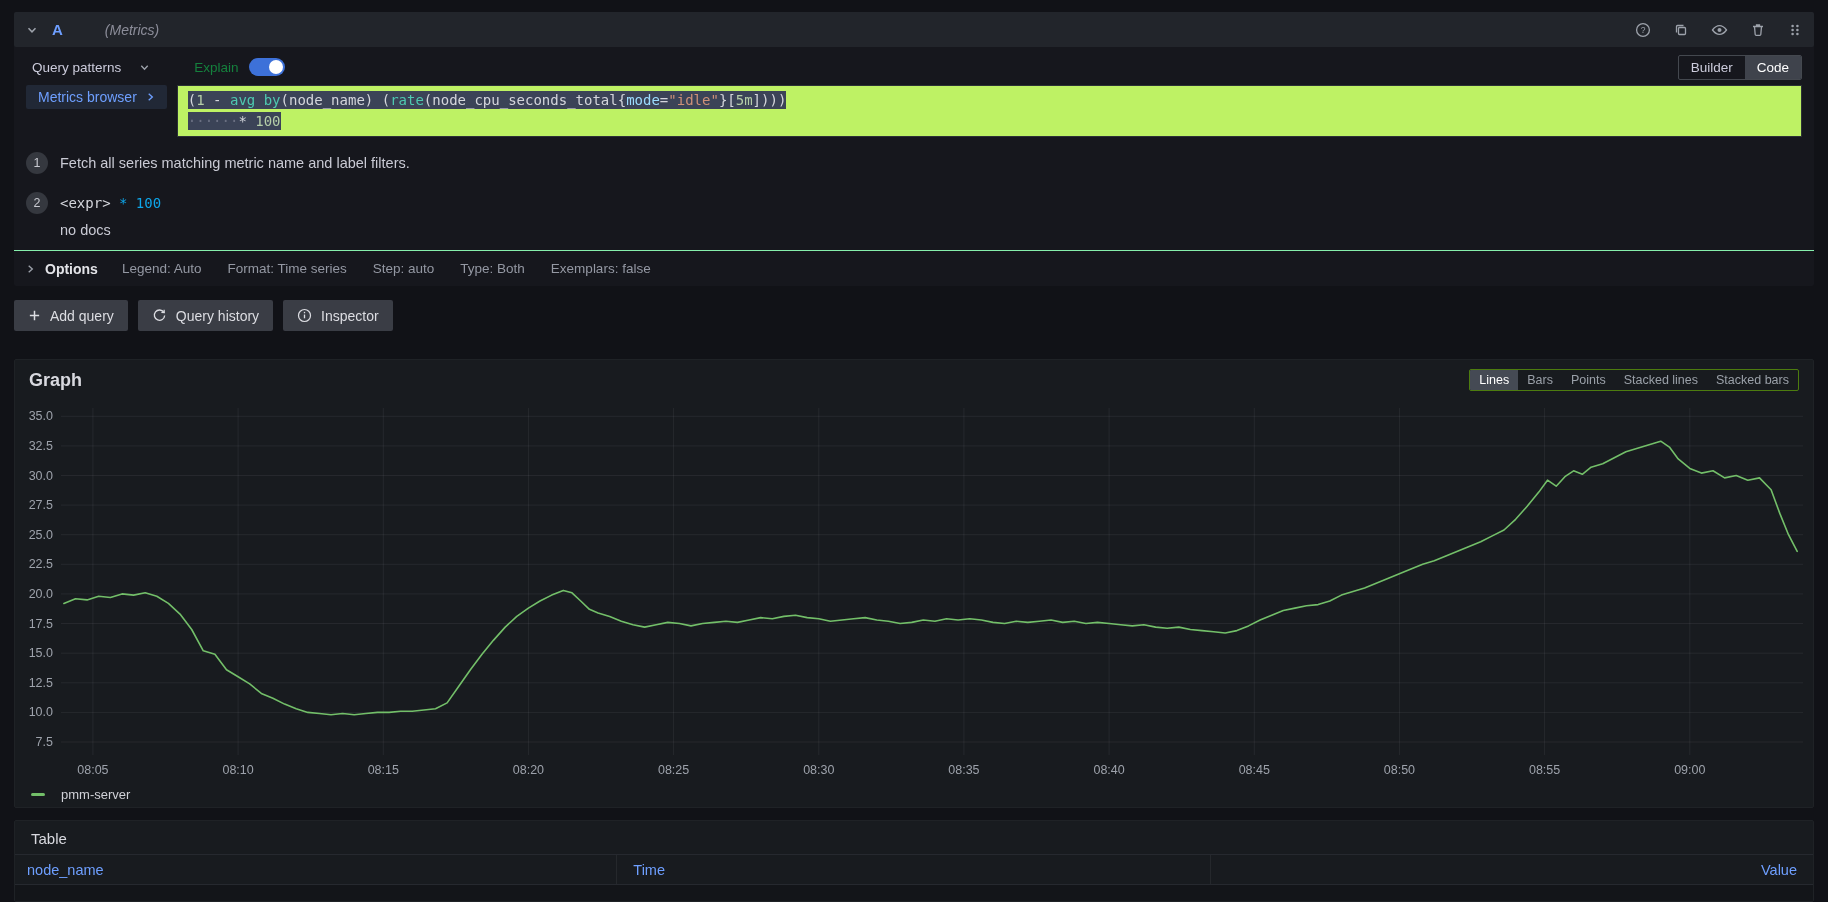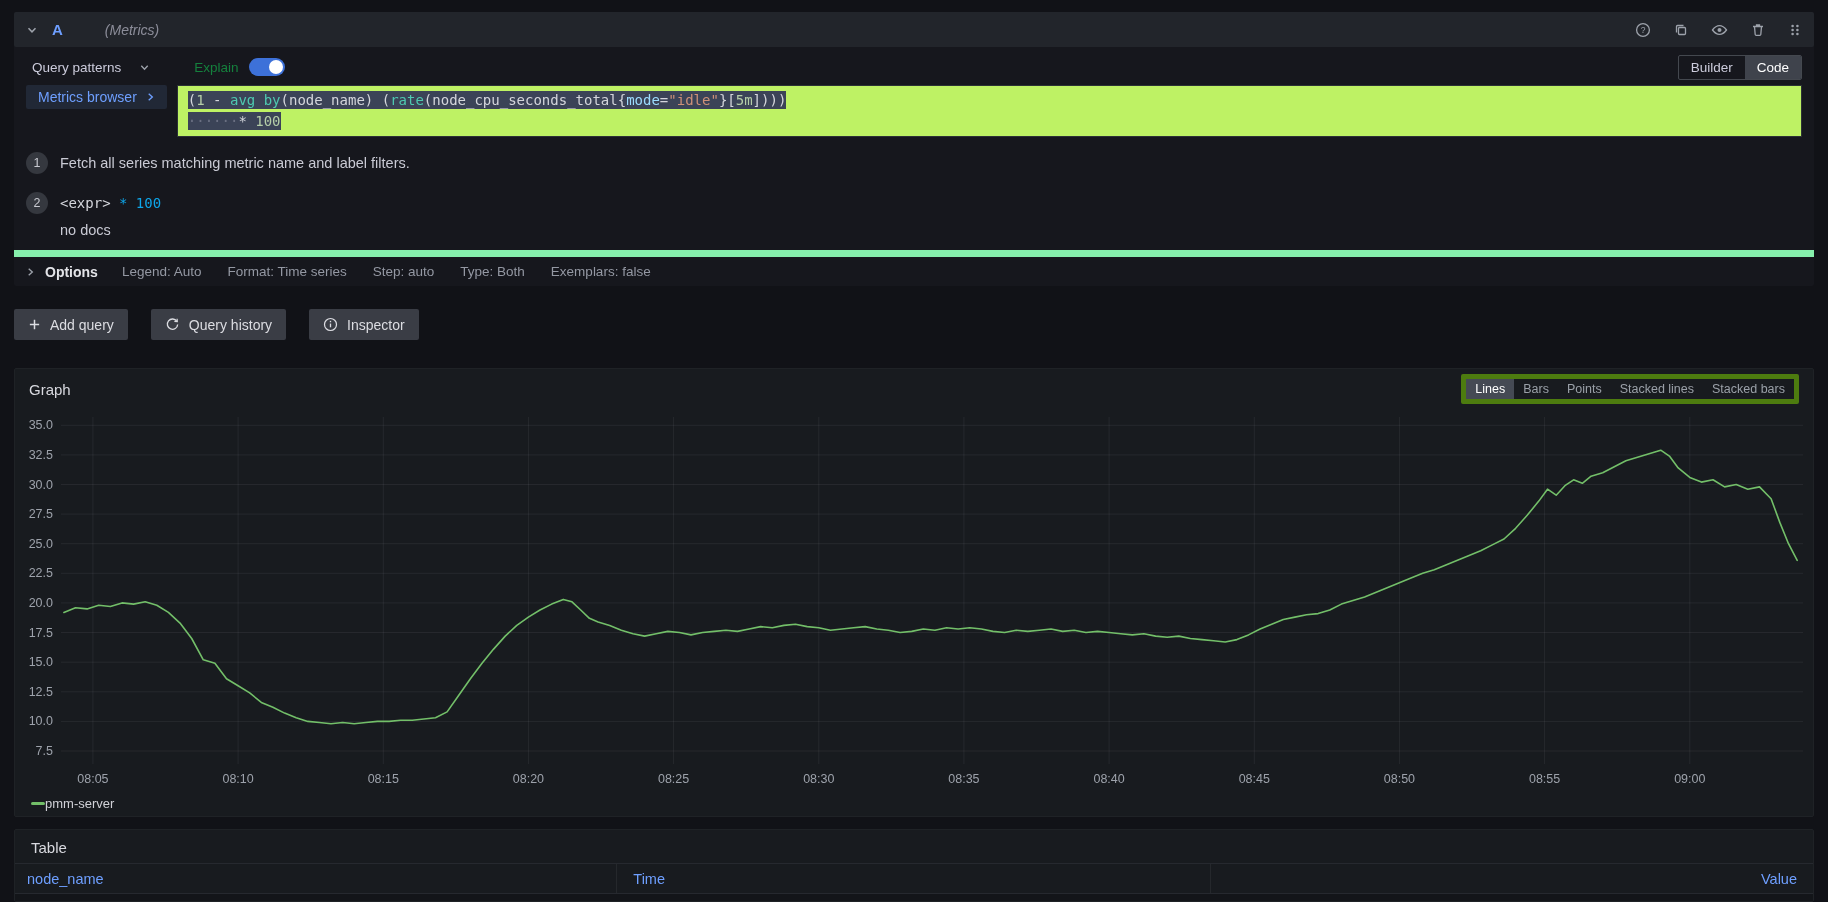--- a/index.html
+++ b/index.html
@@ -35,41 +35,41 @@
   .sel{background:#3b4357;padding:1px 0}
   .tok-plain{color:#d4d6dc}.tok-kw{color:#4ec9b0}.tok-attr{color:#9cdcfe}.tok-str{color:#ce9178}
   .tok-num{color:#b5cea8}.tok-ws{color:rgba(204,204,220,.32)}.tok-expr{color:#d4d6dc}.tok-oppink{color:#0ea5e9}
 
   .step-row{display:flex;align-items:flex-start;gap:12px;padding:9px 12px}
   .step-badge{width:22px;height:22px;border-radius:50%;background:#35383f;color:#c9cad1;font-size:12.5px;display:flex;align-items:center;justify-content:center;flex:none}
   .step-text{font-size:14.5px;color:#c9cad4;line-height:22px}
   .step-code{font-family:"DejaVu Sans Mono",monospace;font-size:14px;line-height:22px}
   .step-sub{font-size:14.5px;color:#c9cad4;margin-top:5px;line-height:22px}
 
-  .options-row{display:flex;align-items:center;height:36px;padding:0 12px;border-top:7px solid #86efac;gap:10px;cursor:pointer}
+  .options-row{display:flex;align-items:center;height:36px;padding:0 12px;border-top:1px solid #86efac;gap:10px;cursor:pointer}
   .opt-label{font-size:14px;font-weight:600;color:#e3e4e8;margin-right:14px}
   .opt-item{font-size:13.5px;color:#9498a3;margin-right:16px}
 
-  .actions-row{display:flex;gap:23px;margin-top:23px}
+  .actions-row{display:flex;gap:10px;margin-top:14px}
   .action-btn{height:31px;display:flex;align-items:center;gap:9px;padding:0 14px;background:#3a3d45;border-radius:2px;color:#dcdde2;font-size:14px}
   .action-btn .icon{color:#dcdde2}
 
   .panel{background:#181b1f;border:1px solid #1f2226;border-radius:2px}
   .graph-panel{margin-top:28px}
   .graph-header{display:flex;align-items:center;justify-content:space-between;height:40px;padding:0 14px}
-  .graph-title{font-size:15px;font-weight:400;color:#d8d9df}
-  .mode-group{display:flex;border:5px solid #4d7c0f;border-radius:2px;overflow:hidden}
+  .graph-title{font-size:18px;font-weight:700;color:#d8d9df}
+  .mode-group{display:flex;border:1px solid #4d7c0f;border-radius:2px;overflow:hidden}
   .mode-btn{font-size:12.5px;color:#9aa0a8;padding:3px 9px}
   .mode-btn.active{background:#454a54;color:#fff}
   .chart-svg{display:block;width:1798px;height:381px}
   .grid{stroke:rgba(204,204,220,.08);stroke-width:1}
   .ylab{fill:#9da2ab;font-size:12.5px;text-anchor:end;font-family:"Liberation Sans",sans-serif}
   .xlab{fill:#9da2ab;font-size:12.5px;text-anchor:middle;font-family:"Liberation Sans",sans-serif}
   .legend-row{display:flex;align-items:center;height:26px;padding-left:16px}
-  .legend-item{display:flex;align-items:center;gap:0;cursor:pointer}
+  .legend-item{display:flex;align-items:center;gap:16px;cursor:pointer}
   .legend-swatch{width:14px;height:3px;border-radius:2px;background:#73bf69}
   .legend-label{font-size:13px;color:#d0d1d7}
 
   .table-panel{margin-top:12px;flex:1;display:flex;flex-direction:column;overflow:hidden}
   .table-title{padding:9px 16px 7px;font-size:15px;font-weight:500;color:#d8d9df}
   .table-header{display:flex;align-items:center;height:31px;border-top:1px solid #26292f;border-bottom:1px solid #26292f}
   .th{font-size:14.5px;color:#6e9fff;cursor:pointer}
   .th-time{width:33%;padding-left:16px;border-right:1px solid rgba(255,255,255,.06);align-self:stretch;display:flex;align-items:center}
   .th-node{width:33.5%;padding-left:12px;border-right:1px solid rgba(255,255,255,.06);align-self:stretch;display:flex;align-items:center}
   .th-value{width:33.5%;padding-right:16px;text-align:right}

